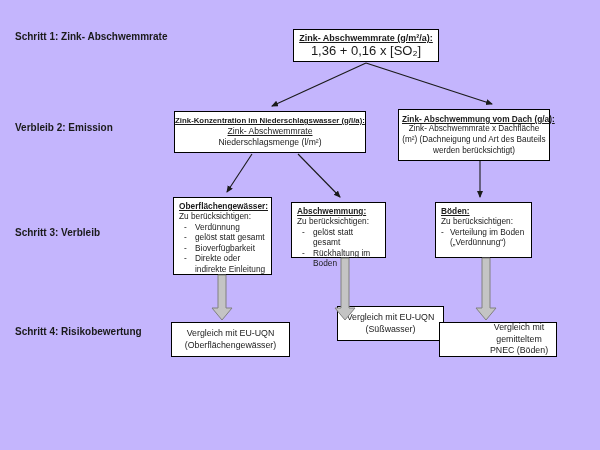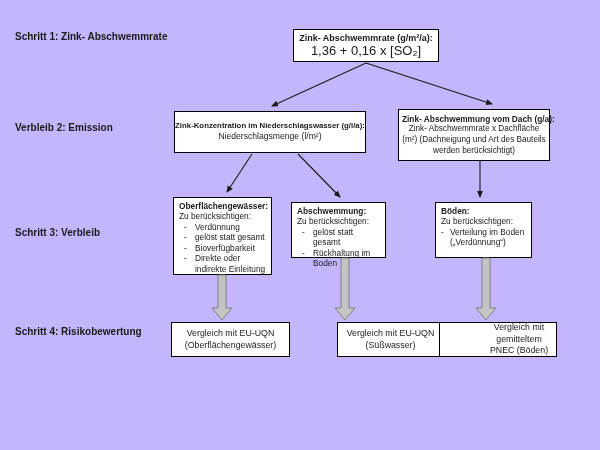--- a/index.html
+++ b/index.html
@@ -2,21 +2,21 @@
 <html><head>
 <meta charset="utf-8">
 <title>Zink-Abschwemmrate Schema</title>
 <style>
   html,body{margin:0;padding:0;background:#ffffff;}
   body{font-family:"Liberation Sans",sans-serif;color:#1a1a1a;}
   .canvas{position:relative;width:600px;height:450px;background:#c4b5fd;overflow:hidden;}
   .step-label{position:absolute;left:15px;font-weight:bold;font-size:10px;white-space:nowrap;}
   .bx{position:absolute;border:1px solid #000;background:#fff;box-sizing:border-box;}
   .center{display:flex;flex-direction:column;justify-content:center;text-align:center;}
-  .bt{font-weight:bold;}
+  .bt{font-weight:bold;text-decoration:underline;}
   
   .b-rate{left:293px;top:29px;width:146px;height:33px;border-width:1.5px;}
   .b-rate .bt{font-size:9px;white-space:nowrap;}
   .b-rate .formula{font-size:13px;}
   
   .b-conc{left:174px;top:111px;width:192px;height:42px;font-size:8.6px;line-height:1.3;}
   .b-conc .bt{font-size:7.8px;white-space:nowrap;}
   .frac-num{text-decoration:underline;}
   .b-roof{left:398px;top:109px;width:152px;height:52px;font-size:8.2px;line-height:1.3;padding:1px 3px;}
   .b-roof .bt{font-size:8.3px;white-space:nowrap;}
@@ -24,21 +24,21 @@
   .lbox{font-size:8.3px;line-height:1.26;padding:3px 5px;}
   .b-surface{left:173px;top:197px;width:99px;height:78px;}
   .b-ground{left:291px;top:202px;width:95px;height:56px;}
   .b-soil{left:435px;top:202px;width:97px;height:56px;}
   .li{display:flex;}
   .li::before{content:"-";flex:none;width:9px;}
   .ind::before{margin-left:5px;width:11px;}
   
   .rbox{font-size:8.8px;line-height:1.3;padding:2px 4px;}
   .b-risk1{left:171px;top:322px;width:119px;height:35px;}
-  .b-risk2{left:305px;top:322px;width:107px;height:35px;margin-left:32px;}
+  .b-risk2{left:305px;top:306px;width:107px;height:35px;margin-left:32px;}
   .b-risk3{left:439px;top:322px;width:118px;height:35px;padding-left:46px;}
   
   .overlay{position:absolute;left:0;top:0;width:600px;height:450px;pointer-events:none;}
   .thin-arrow{stroke:#1a1a1a;stroke-width:1.1;fill:none;}
   .block-arrow{stroke:#808080;stroke-width:1;}
 </style>
 </head>
 <body>
 
 <div class="canvas">
@@ -48,20 +48,21 @@
   <div class="step-label" style="top:227px;">Schritt 3: Verbleib</div>
   <div class="step-label" style="top:326px;">Schritt 4: Risikobewertung</div>
 
   <div class="bx center b-rate">
     <div class="bt">Zink- Abschwemmrate (g/m²/a):</div>
     <div class="formula">1,36 + 0,16 x [SO₂]</div>
   </div>
 
   <div class="bx center b-conc">
     <div class="bt">Zink-Konzentration im Niederschlagswasser (g/l/a):</div>
+    <div><span class="frac-num">Zink- Abschwemmrate</span></div>
     <div>Niederschlagsmenge (l/m²)</div>
   </div>
 
   <div class="bx center b-roof">
     <div class="bt">Zink- Abschwemmung vom Dach (g/a):</div>
     <div>Zink- Abschwemmrate x Dachfläche (m²) (Dachneigung und Art des Bauteils werden berücksichtigt)</div>
   </div>
 
   <div class="bx lbox b-surface">
     <div class="bt">Oberflächengewässer:</div>

